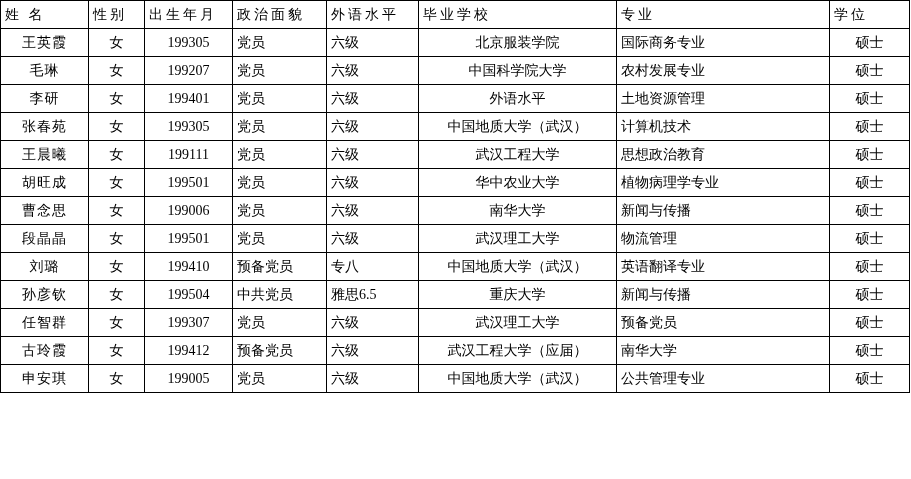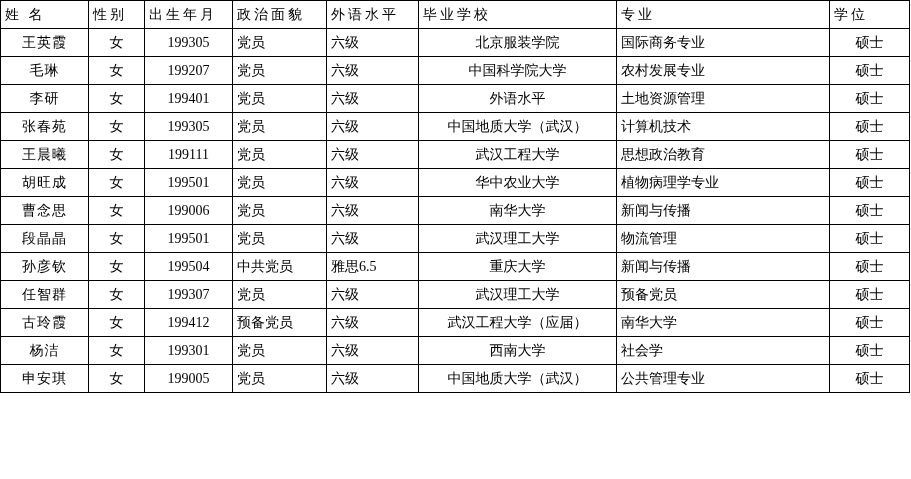--- a/index.html
+++ b/index.html
@@ -155,20 +155,30 @@
           <td class="cell-name">段晶晶</td>
           <td class="center">女</td>
           <td class="center">199501</td>
           <td class="left">党员</td>
           <td class="left">六级</td>
           <td class="center">武汉理工大学</td>
           <td class="left">物流管理</td>
           <td class="center">硕士</td>
         </tr>
         <tr>
+          <td class="cell-name">刘璐</td>
+          <td class="center">女</td>
+          <td class="center">199410</td>
+          <td class="left">预备党员</td>
+          <td class="left">专八</td>
+          <td class="center">中国地质大学（武汉）</td>
+          <td class="left">英语翻译专业</td>
+          <td class="center">硕士</td>
+        </tr>
+        <tr>
           <td class="cell-name">孙彦钦</td>
           <td class="center">女</td>
           <td class="center">199504</td>
           <td class="left">中共党员</td>
           <td class="left">雅思6.5</td>
           <td class="center">重庆大学</td>
           <td class="left">新闻与传播</td>
           <td class="center">硕士</td>
         </tr>
         <tr>
@@ -185,30 +195,20 @@
           <td class="cell-name">古玲霞</td>
           <td class="center">女</td>
           <td class="center">199412</td>
           <td class="left">预备党员</td>
           <td class="left">六级</td>
           <td class="center">武汉工程大学（应届）</td>
           <td class="left">南华大学</td>
           <td class="center">硕士</td>
         </tr>
         <tr>
-          <td class="cell-name">杨洁</td>
-          <td class="center">女</td>
-          <td class="center">199301</td>
-          <td class="left">党员</td>
-          <td class="left">六级</td>
-          <td class="center">西南大学</td>
-          <td class="left">社会学</td>
-          <td class="center">硕士</td>
-        </tr>
-        <tr>
           <td class="cell-name">申安琪</td>
           <td class="center">女</td>
           <td class="center">199005</td>
           <td class="left">党员</td>
           <td class="left">六级</td>
           <td class="center">中国地质大学（武汉）</td>
           <td class="left">公共管理专业</td>
           <td class="center">硕士</td>
         </tr>
       </tbody>

